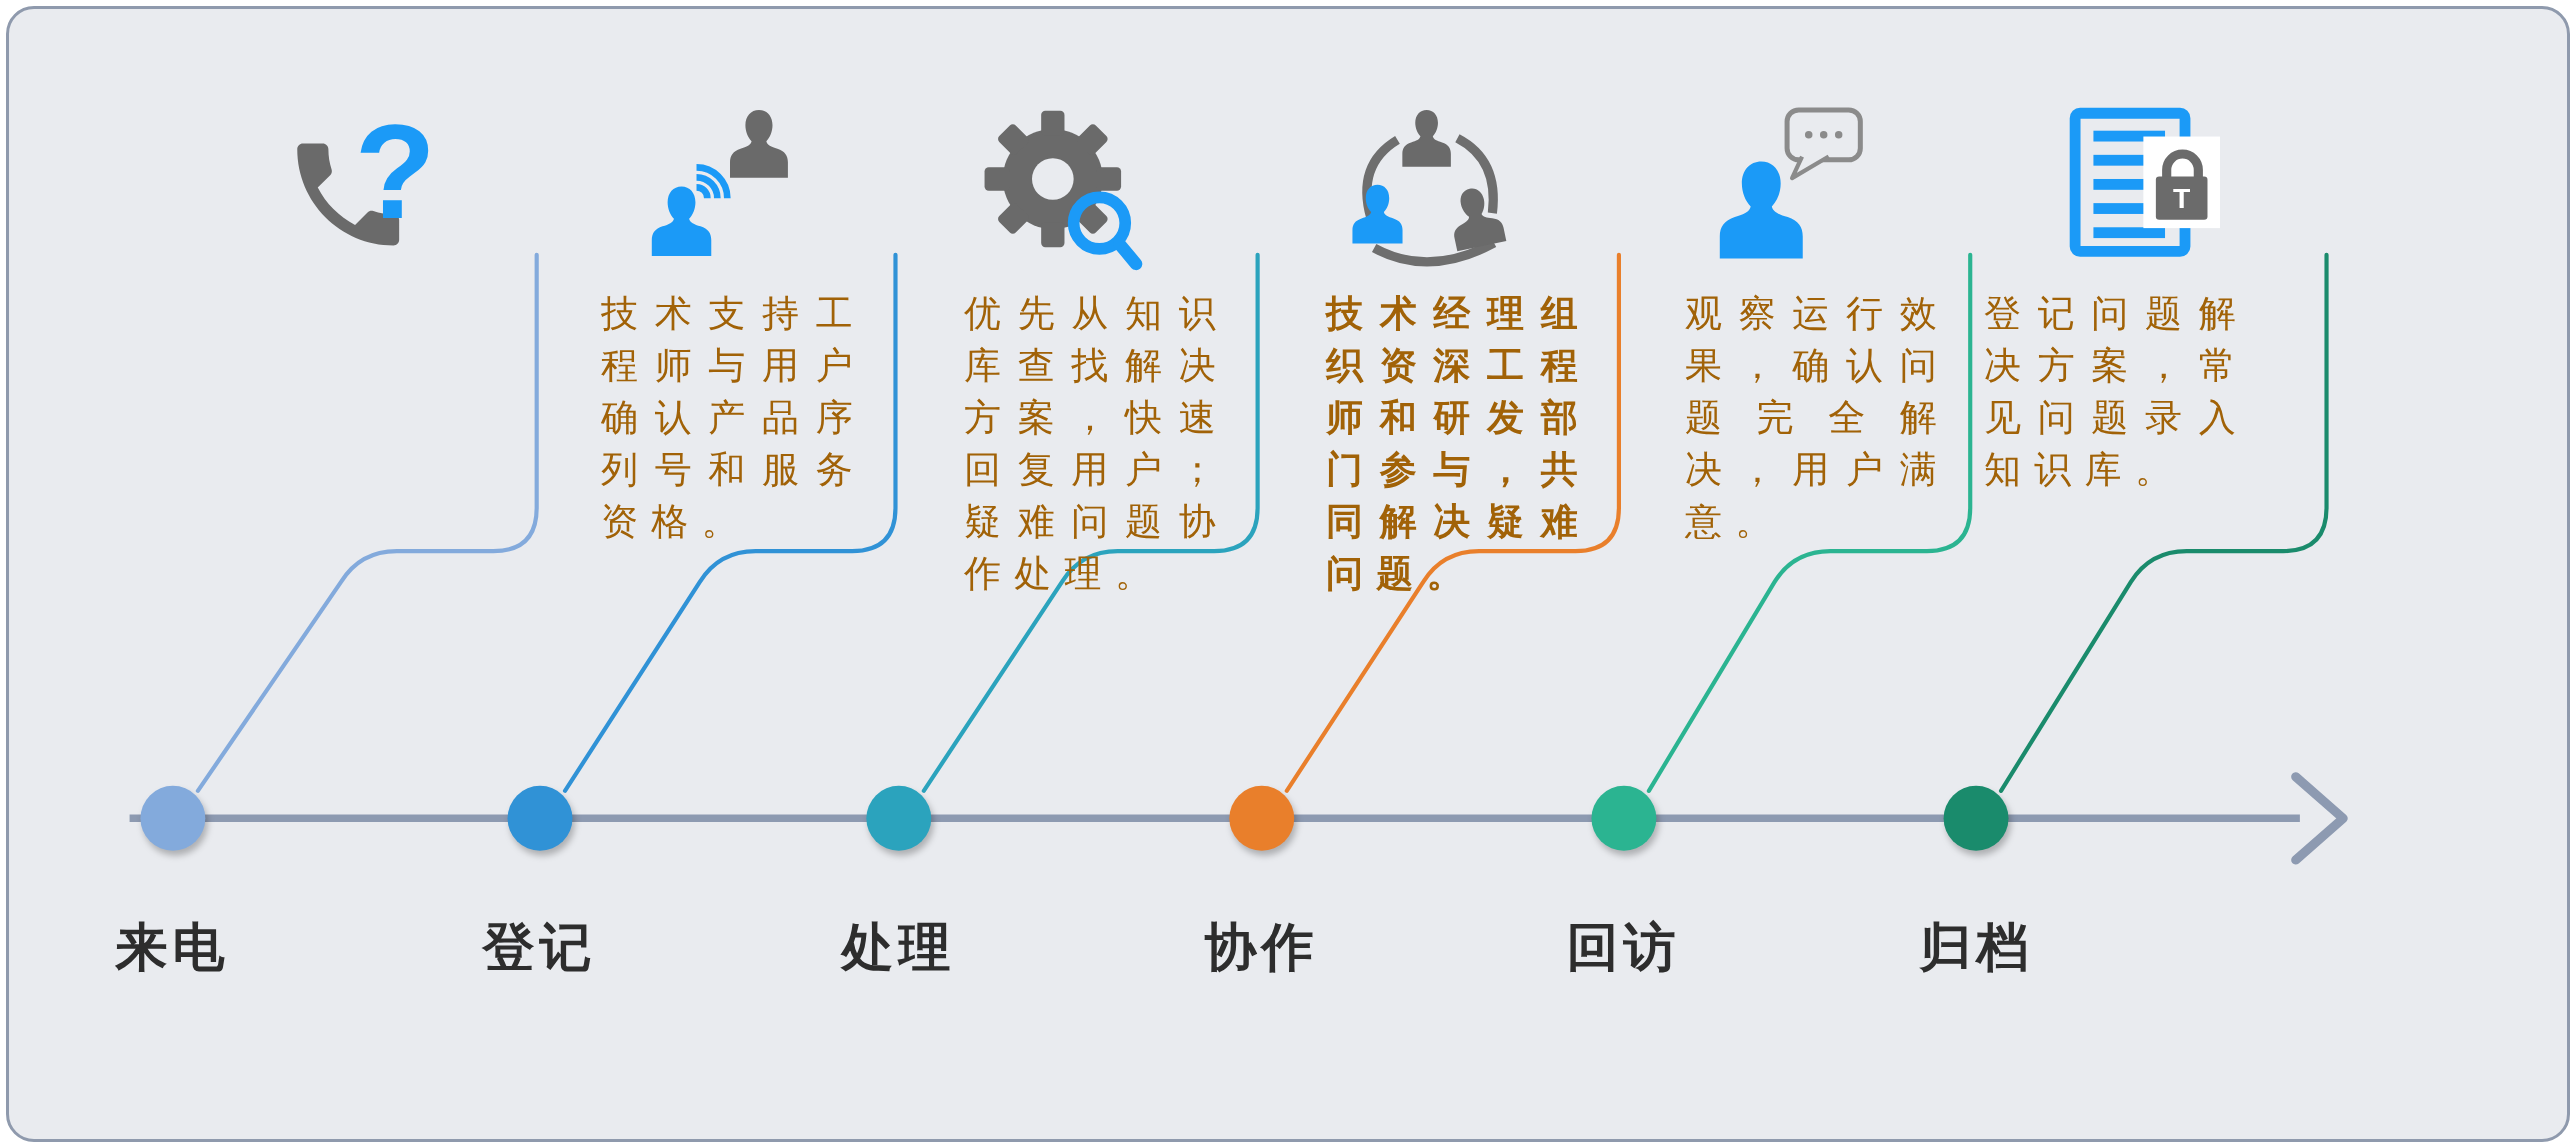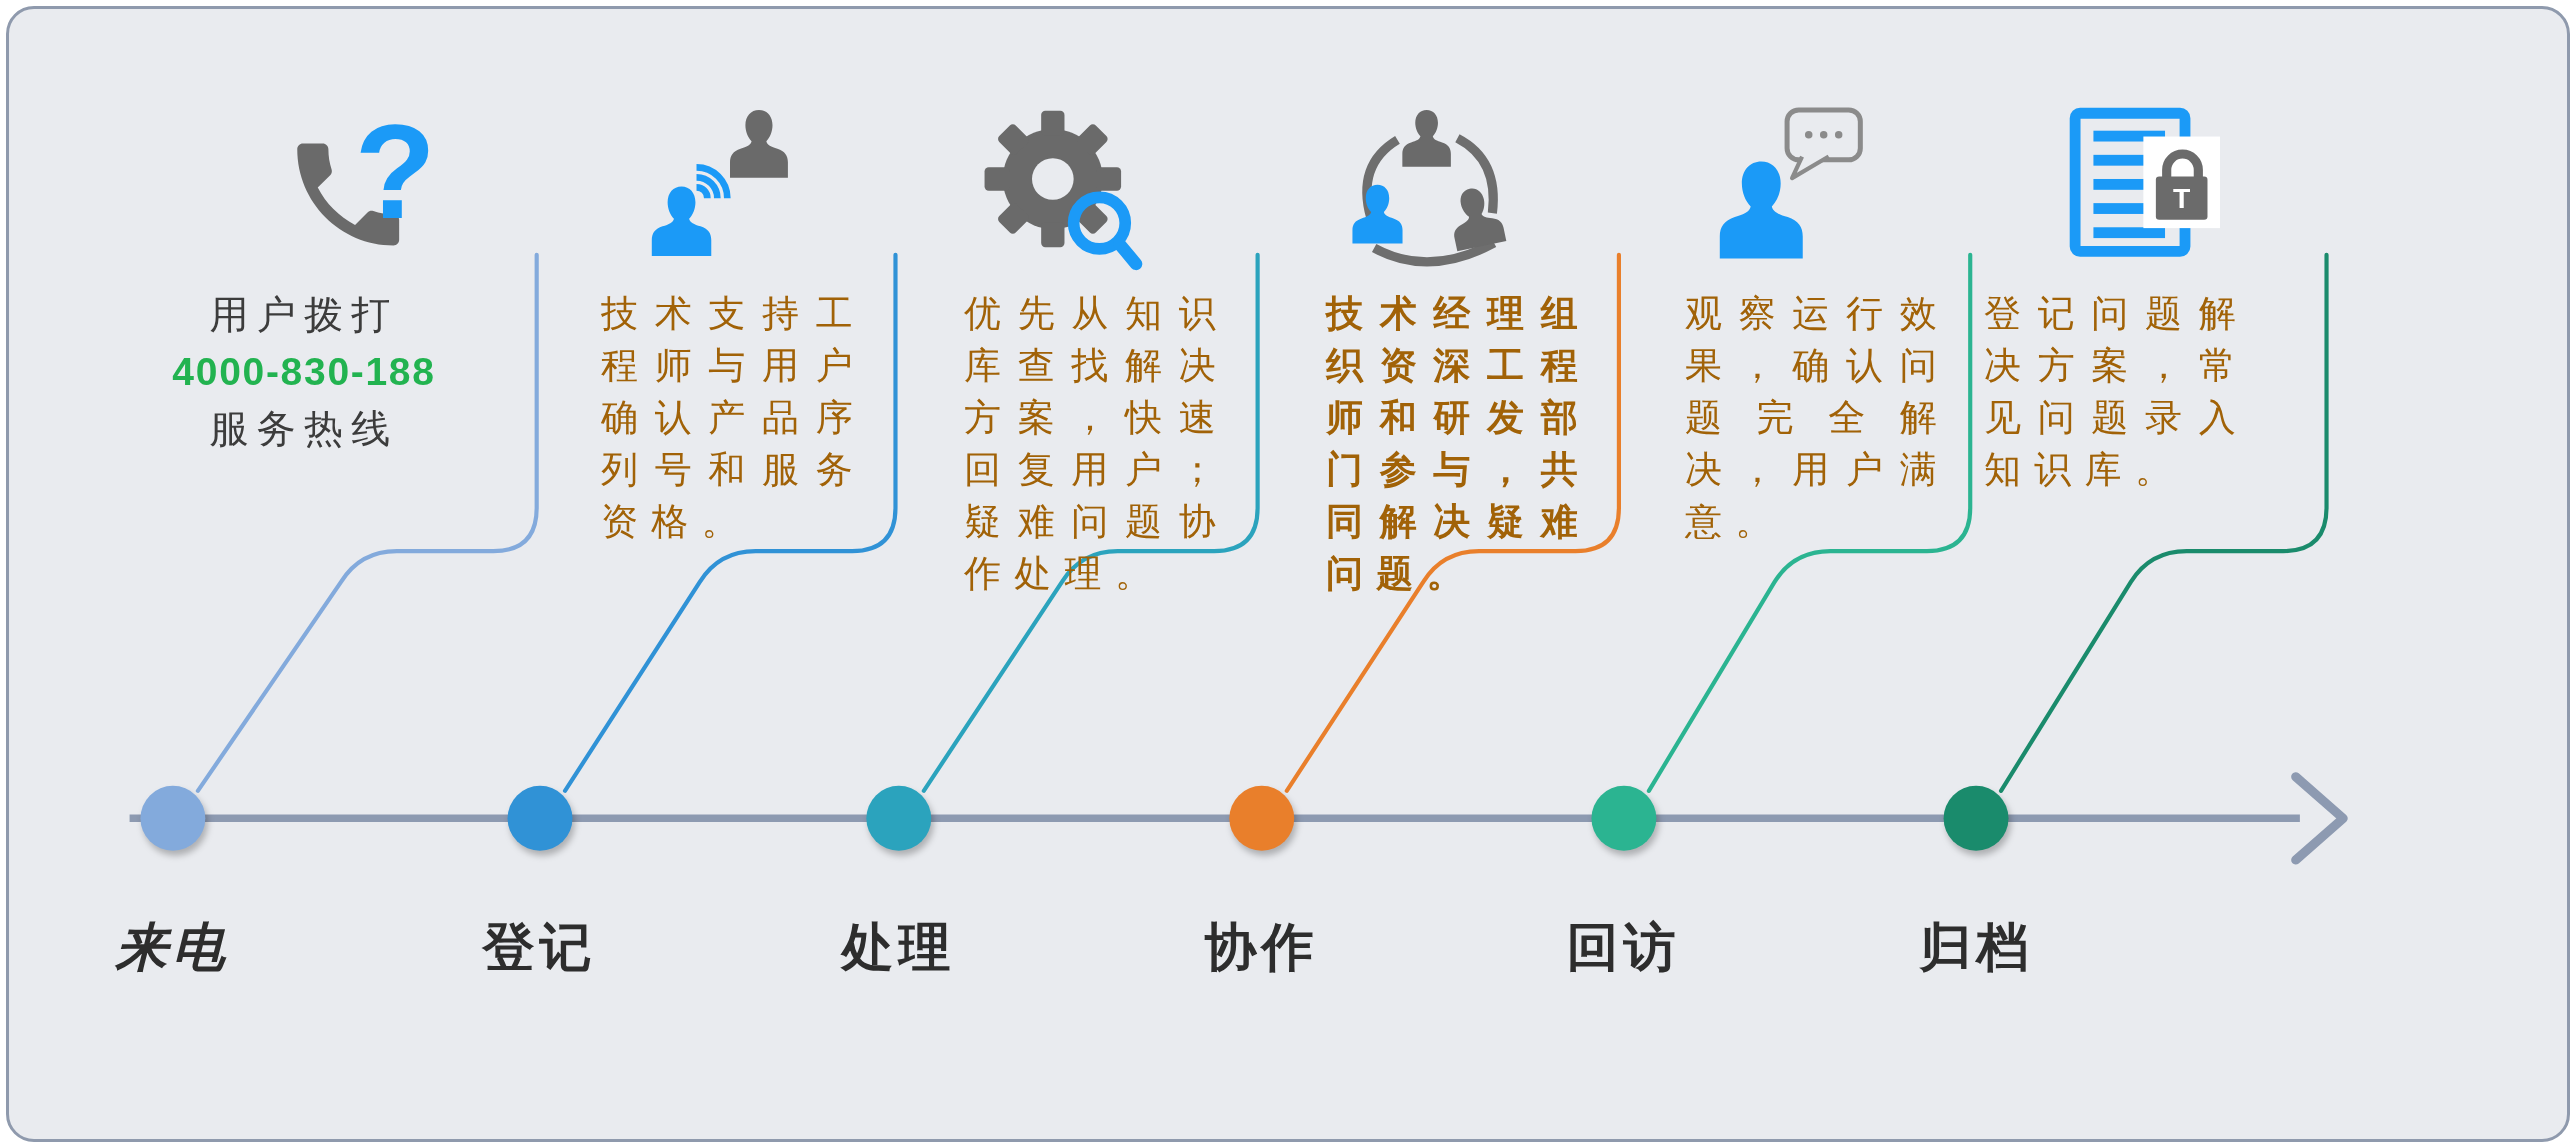--- a/index.html
+++ b/index.html
@@ -10,21 +10,21 @@
   svg.overlay{position:absolute;left:0;top:0;width:2576px;height:1148px;}
   .step-desc{position:absolute;top:288px;width:265px;font-size:37px;line-height:52px;
              color:#a16207;text-align:justify;text-align-last:left;letter-spacing:13.3px;}
   .hotline-block{position:absolute;left:125px;top:286px;width:358px;text-align:center;
                  color:#3c3c3c;font-size:39px;line-height:57px;letter-spacing:8.3px;}
   .hotline-number{display:block;color:#22b350;font-weight:700;letter-spacing:1.7px;}
   .step-label{position:absolute;top:913px;width:183px;text-align:center;
               font-size:52px;font-weight:700;color:#2d2d2d;letter-spacing:5px;}
   .desc-2{left:601px;}  .desc-3{left:964px;} .desc-4{left:1326px;font-weight:bold;}
   .desc-5{left:1685px;} .desc-6{left:1984px;}
-  .lab-1{left:81px;font-style:italic;}   .lab-2{left:448px;}  .lab-3{left:807px;}
+  .lab-1{left:81px;}   .lab-2{left:448px;}  .lab-3{left:807px;}
   .lab-4{left:1170px;} .lab-5{left:1532px;} .lab-6{left:1885px;}
   .dotshadow{filter:drop-shadow(3px 6px 4px rgba(0,0,0,0.25));}
 </style>
 </head>
 <body>
 
 <div class="stage">
   <div class="canvas"></div>
 
   <svg class="overlay" viewBox="0 0 3093 1379">
@@ -124,25 +124,20 @@
       </g>
       <g>
         <rect x="2574" y="164" width="92" height="110" fill="#ffffff"></rect>
         <path d="M2602 216 L2602 204 A19 19 0 0 1 2640 204 L2640 216" fill="none" stroke="#6b6b6b" stroke-width="11"></path>
         <rect x="2589" y="212" width="62" height="52" rx="4" fill="#6b6b6b"></rect>
         <text x="2620" y="250" font-size="34" font-weight="700" fill="#ffffff" text-anchor="middle">T</text>
       </g>
     </g>
   </svg>
 
-  <div class="hotline-block">
-    <span>用户拨打</span>
-    <span class="hotline-number">4000-830-188</span>
-    <span>服务热线</span>
-  </div>
 
   <div class="step-desc desc-2">技术支持工程师与用户确认产品序列号和服务资格。</div>
   <div class="step-desc desc-3">优先从知识库查找解决方案，快速回复用户；疑难问题协作处理。</div>
   <div class="step-desc desc-4">技术经理组织资深工程师和研发部门参与，共同解决疑难问题。</div>
   <div class="step-desc desc-5">观察运行效果，确认问题完全解决，用户满意。</div>
   <div class="step-desc desc-6">登记问题解决方案，常见问题录入知识库。</div>
 
   <div class="step-label lab-1">来电</div>
   <div class="step-label lab-2">登记</div>
   <div class="step-label lab-3">处理</div>

